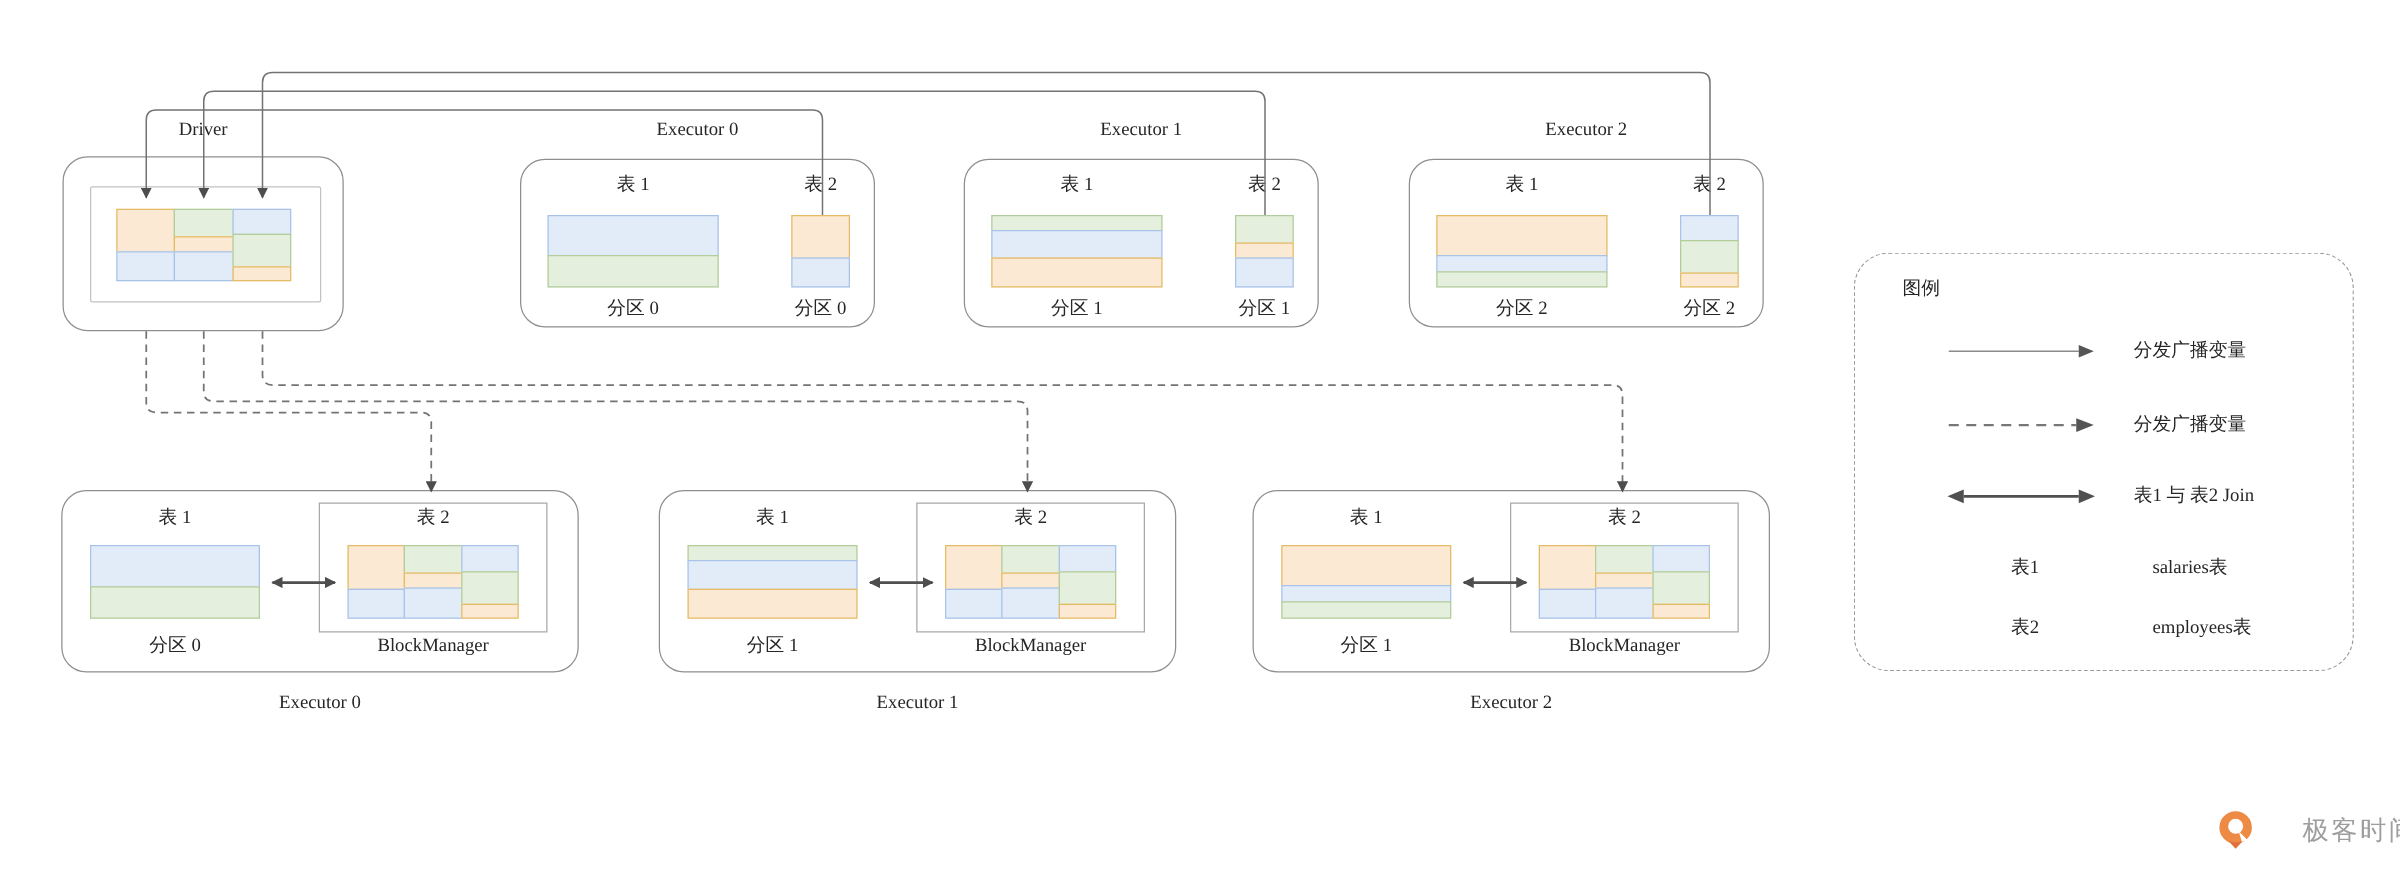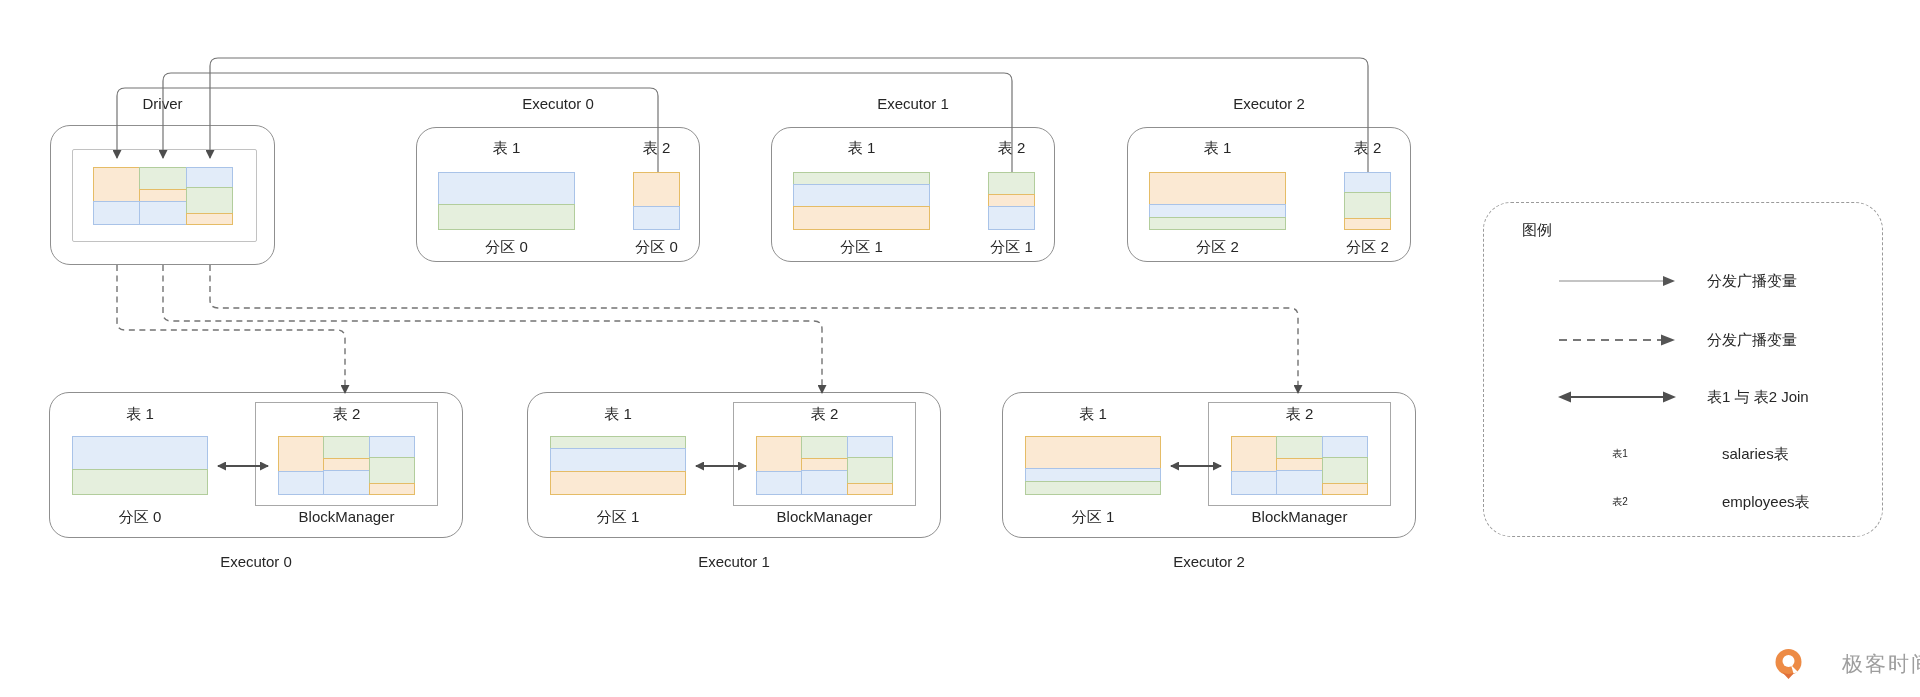--- a/index.html
+++ b/index.html
@@ -1,28 +1,28 @@
 <!DOCTYPE html>
 <html><head>
 <meta charset="utf-8">
 <style>
   html,body{margin:0;padding:0;background:#ffffff;}
   body{font-family:"Liberation Sans","DejaVu Sans",sans-serif;color:#262626;}
-  #canvas{position:relative;width:1920px;height:697px;background:#fff;overflow:hidden;}
+  #canvas{position:relative;width:1920px;height:697px;background:#fff;overflow:hidden;font-family:Liberation Serif, serif;}
   .abs{position:absolute;box-sizing:border-box;}
   .node-box{border:1px solid #8f8f8f;border-radius:20px;background:#fff;}
   .inner-rect{border:1px solid #c2c2c2;border-radius:2px;background:#fff;}
   .bm-rect{border:1px solid #a8a8a8;background:#fff;}
   .lbl{font-size:15px;line-height:18px;text-align:center;white-space:nowrap;}
   .stack{display:flex;flex-direction:column;}
   .gridwrap{display:flex;flex-direction:row;}
   svg.overlay{position:absolute;left:0;top:0;pointer-events:none;z-index:5;}
   .legend-box{border:1.5px dashed #9a9a9a;border-radius:28px;background:#fff;}
   .legend-label{font-size:15px;line-height:18px;text-align:left;white-space:nowrap;}
-  .legend-key{font-size:10px;line-height:18px;text-align:center;white-space:nowrap;}
+  .legend-key{font-size:15px;line-height:18px;text-align:center;white-space:nowrap;}
   .legend-title{font-size:15px;}
   .logo{display:flex;align-items:center;}
   .logo-text{font-size:21px;color:#9e9e9e;letter-spacing:2px;margin-left:7px;white-space:nowrap;}
 </style>
 </head>
 <body>
 
 <div id="canvas">
 
   <div class="abs lbl" style="left:50px;top:95px;width:225px;">Driver</div>

